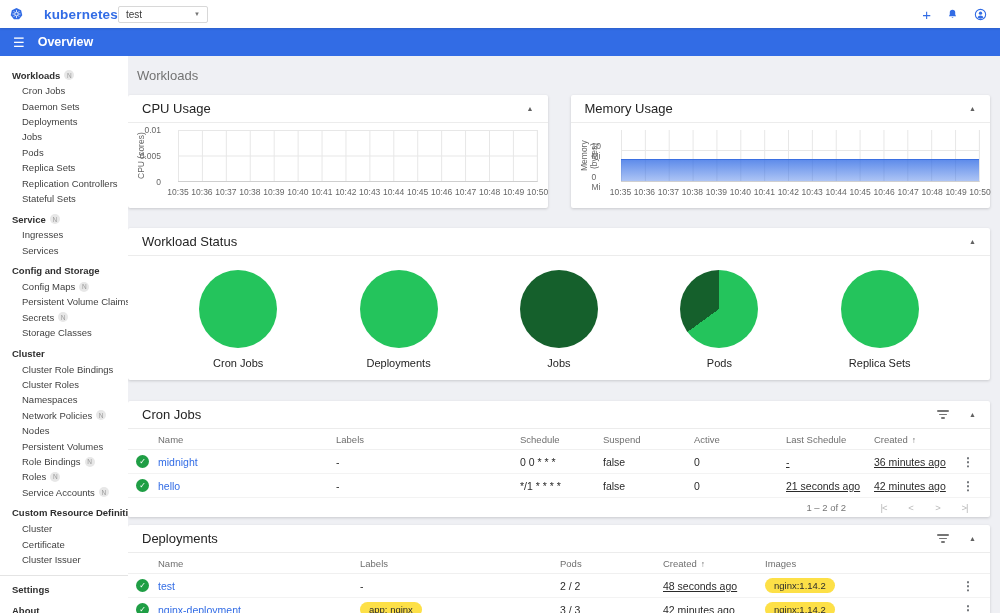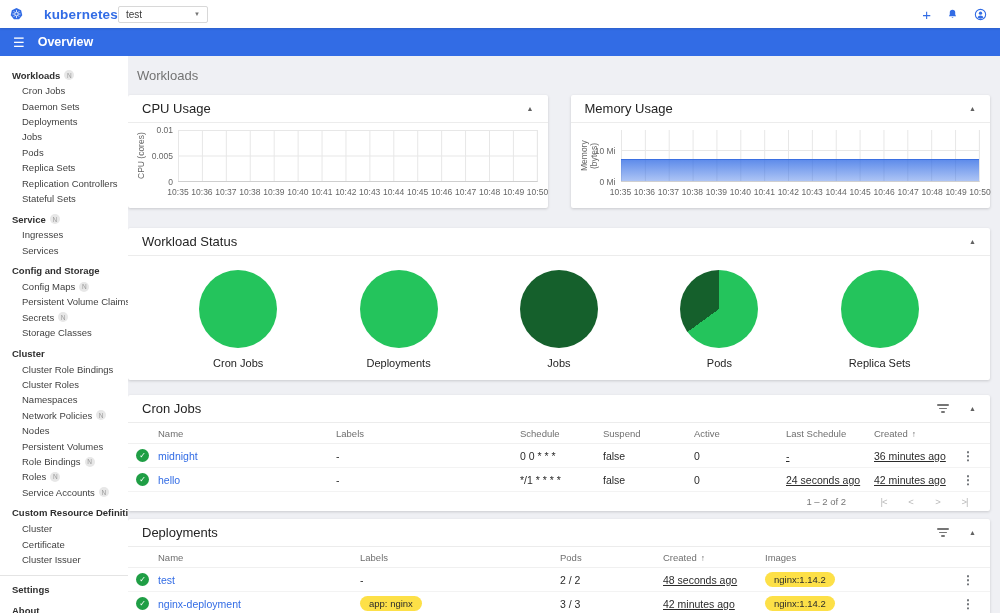--- a/index.html
+++ b/index.html
@@ -59,38 +59,38 @@
   .filter-icon i { display:block; height:1.5px; background:#757575; border-radius:1px; }
   .filter-icon i:nth-child(1){ width:12px; } .filter-icon i:nth-child(2){ width:8px; }
   .filter-icon i:nth-child(3){ width:4px; }
   
   .charts-row { display:flex; gap:23px; margin-bottom:20px; }
   .chart-card { flex:1; height:113px; }
   .chart { display:flex; height:84px; padding:7px 10px 0 8px; }
   .ylabel { writing-mode:vertical-rl; transform:rotate(180deg); font-size:8.5px; color:#666;
             height:52px; text-align:center; flex:none; width:13px; }
   .yaxis { width:29px; position:relative; height:52px; flex:none; font-size:8.5px; color:#666; }
-  .yaxis span { position:absolute; right:5px; transform:translateY(-50%); }
+  .yaxis span { position:absolute; right:17px; transform:translateY(-50%); }
   .plotwrap { flex:1; position:relative; }
   .plot { height:52px; position:relative; border-right:1px solid #e7e7e7; }
   .cpu-plot { border-bottom:1px solid #cfcfcf;
     background-image:linear-gradient(to bottom,#e7e7e7 1px,transparent 1px),
                      linear-gradient(to right,#e7e7e7 1px,transparent 1px);
     background-size:100% 50%, calc(100%/15) 100%; }
   .mem-plot { border-bottom:1px solid #cfcfcf;
     background-image:linear-gradient(to right,#e7e7e7 1px,transparent 1px);
     background-size:calc(100%/15) 100%; }
   .mem-grid { position:absolute; left:0; right:0; top:40%; height:1px; background:#e7e7e7; }
   .mem-area { position:absolute; left:0; right:0; bottom:0;
     background:linear-gradient(180deg, rgba(50,108,229,.78), rgba(50,108,229,.40));
     border-top:1px solid #3b70e2; }
   .xticks { position:relative; height:16px; font-size:8.5px; color:#666; }
   .xticks span { position:absolute; top:5px; transform:translateX(-50%); }
   
-  .ws-card { margin-bottom:15px; }
+  .ws-card { margin-bottom:21px; }
   .pies { display:flex; justify-content:space-around; padding:14px 30px 11px; }
   .pie-wrap { display:flex; flex-direction:column; align-items:center; width:130px; }
   .pie { width:78px; height:78px; border-radius:50%; }
   .pie-label { margin-top:9px; font-size:11px; color:#242424; }
   
   .table-card { margin-bottom:8px; }
   .thead { display:grid; align-items:center; height:21px; border-bottom:1px solid #f0f0f0;
            font-size:9.5px; color:#6f6f6f; padding:0 10px 0 8px; }
   .th { cursor:pointer; }
   .trow { display:grid; align-items:center; height:24px; border-bottom:1px solid #f3f3f3;
@@ -418,21 +418,21 @@
               <span class="tip">36 minutes ago</span>
               <span class="kebab">⋮</span>
             </div>
             <div class="trow grid-cron">
               <span class="status-ok">✓</span>
               <span class="link">hello</span>
               <span>-</span>
               <span>*/1 * * * *</span>
               <span>false</span>
               <span>0</span>
-              <span class="tip">24 seconds ago</span>
+              <span class="tip">21 seconds ago</span>
               <span class="tip">42 minutes ago</span>
               <span class="kebab">⋮</span>
             </div>
           </div>
         <div class="pagination">
           <span class="range">1 – 2 of 2</span>
           <span class="pg-btn">|&lt;</span>
           <span class="pg-btn">&lt;</span>
           <span class="pg-btn">&gt;</span>
           <span class="pg-btn">&gt;|</span>

